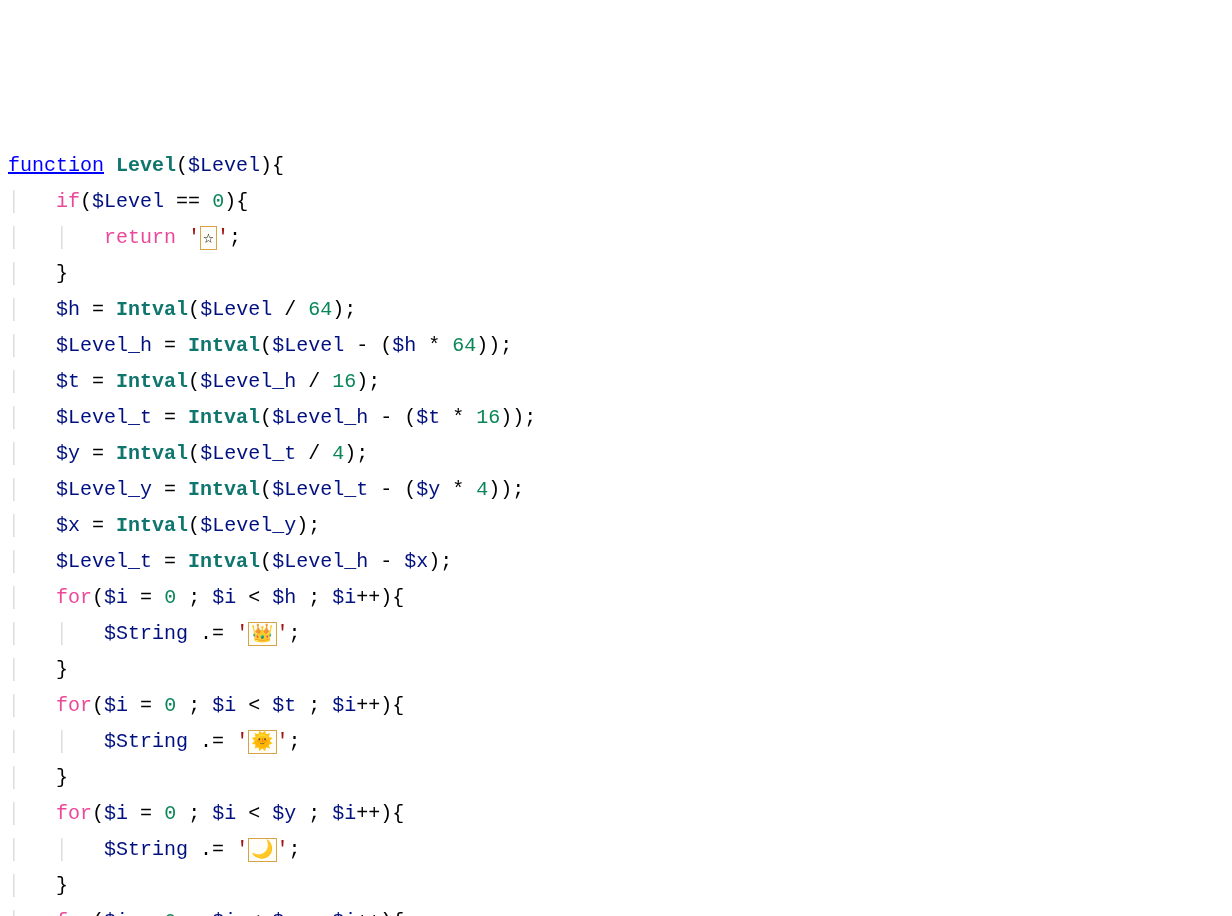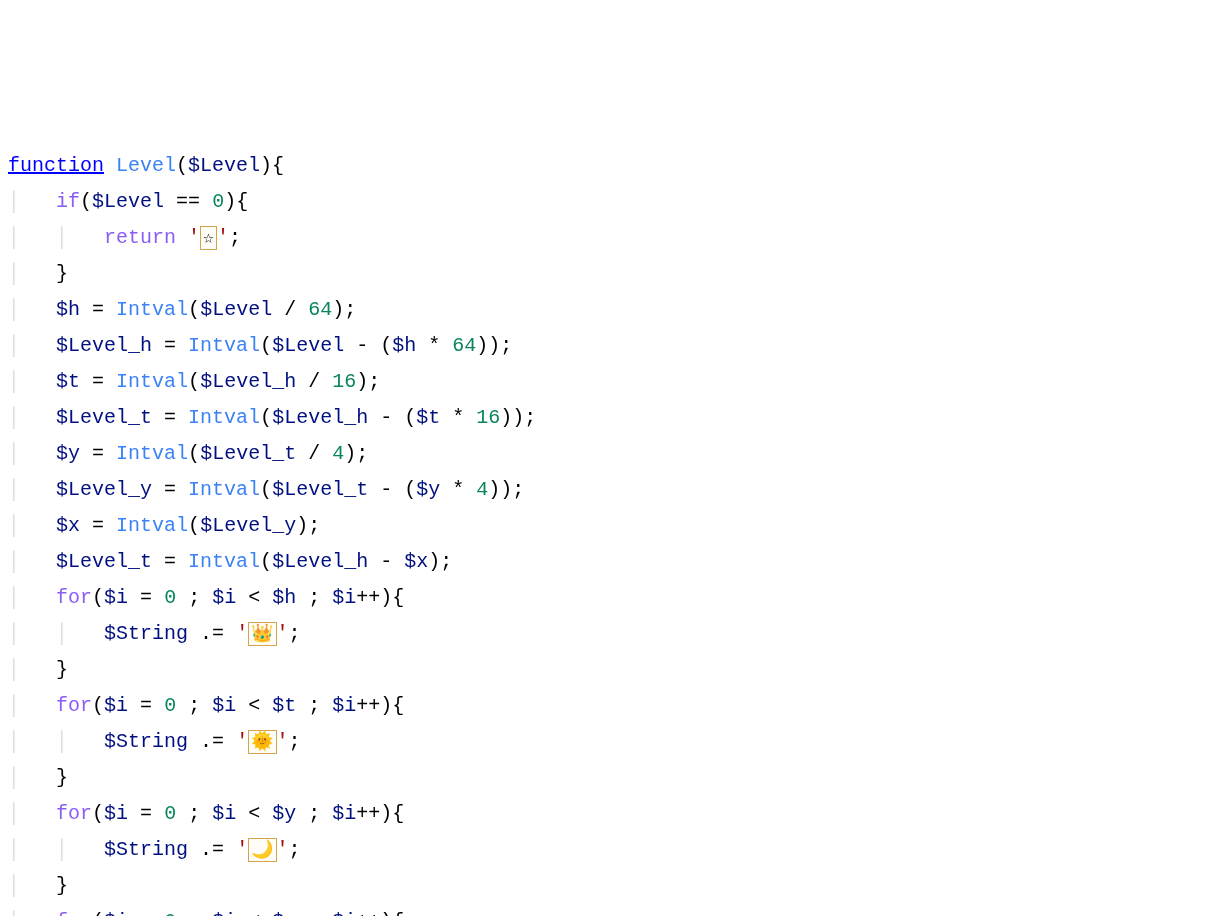--- a/index.html
+++ b/index.html
@@ -9,22 +9,22 @@
   }
   body {
     font-family: Consolas, "Courier New", monospace;
     font-size: 20px;
     line-height: 36px;
     white-space: pre;
     color: #000;
     padding: 4px 8px;
   }
   .kw-blue    { color: #0000ff; text-decoration: underline; }    
-  .kw-purple  { color: #8b5cf6; margin-top: 6px; }    
-  .fn-name    { color: #3b82f6; }    
+  .kw-purple  { color: #ec4899; margin-top: 6px; }    
+  .fn-name    { color: #0f766e; font-weight: bold; }    
   .var        { color: #001080; }    
   .num        { color: #098658; }    
   .str        { color: #a31515; }    
   .brace,
   .punct      { color: #000000; }    
 
   .guide      { color: #dcdcdc; }    
 
   .emoji-box {
     display: inline-block;

